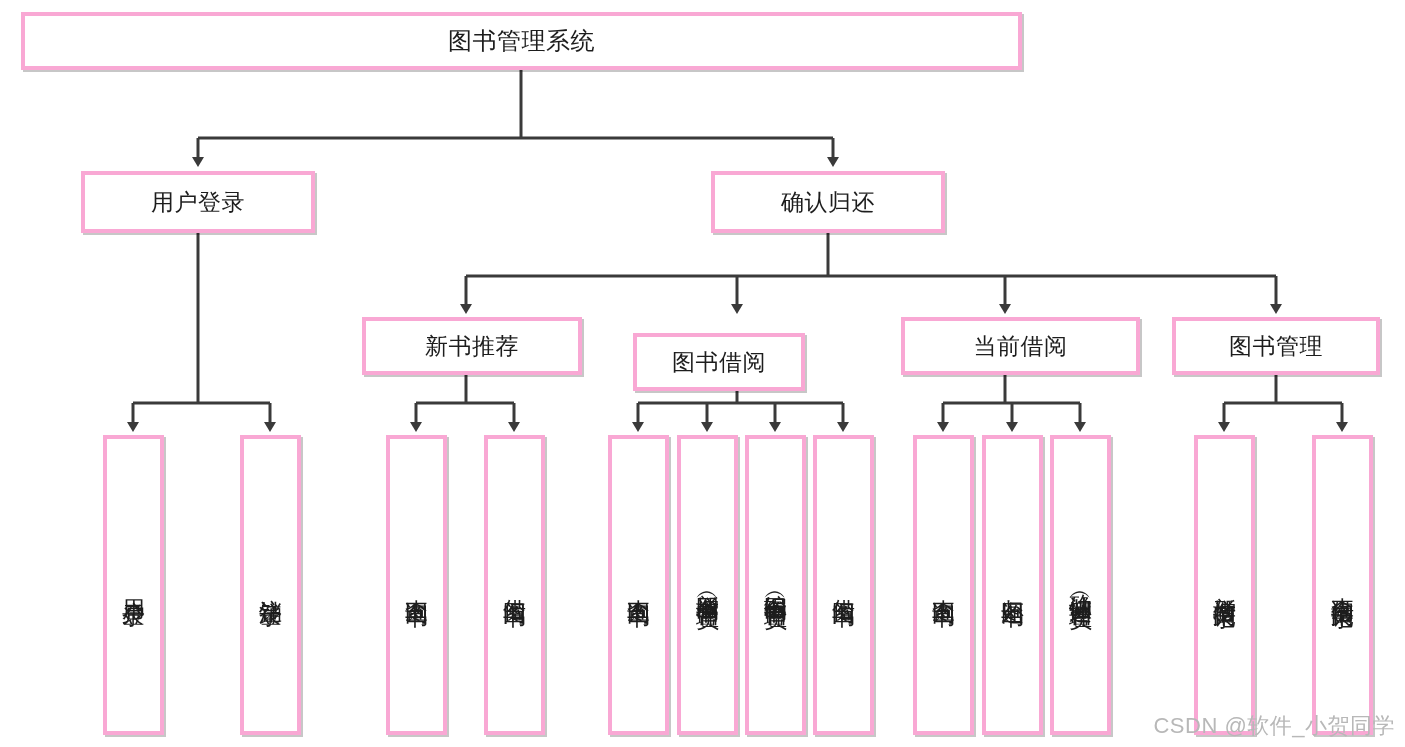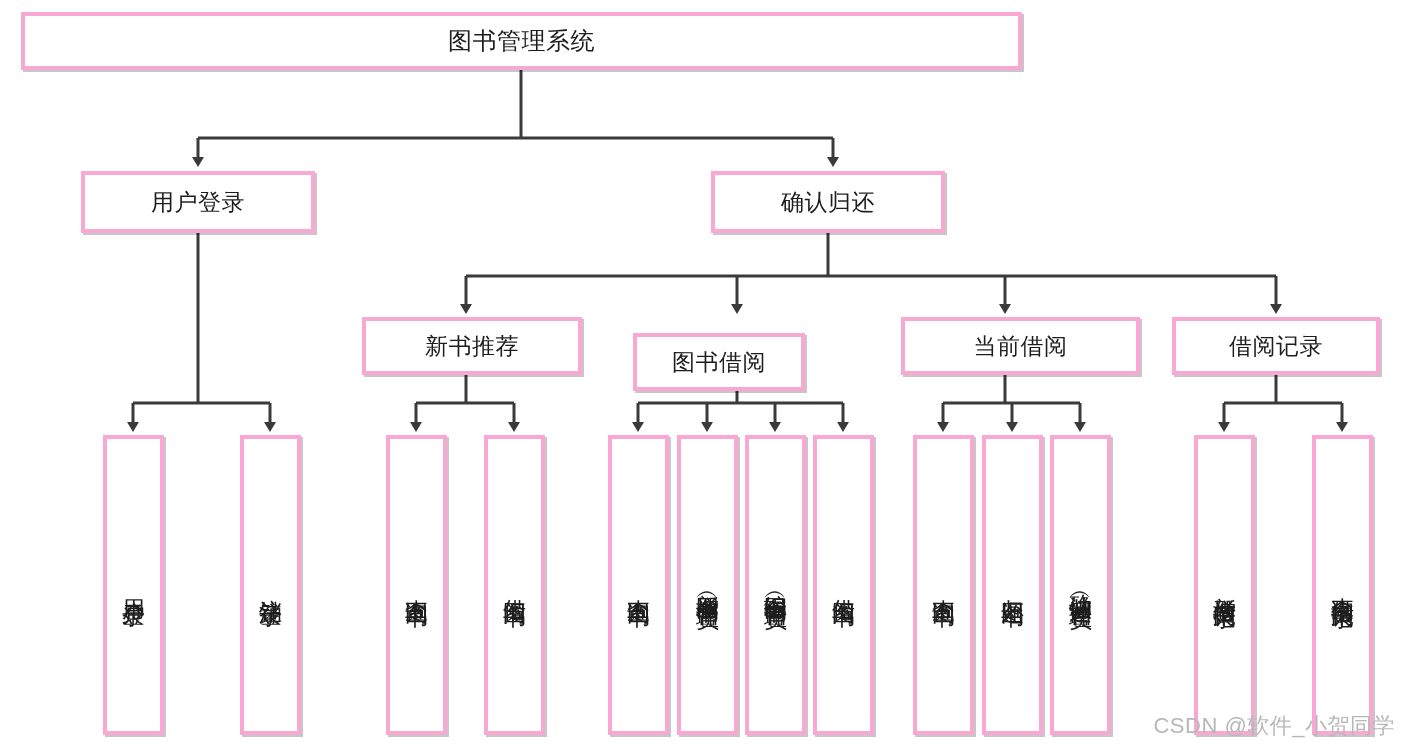--- a/index.html
+++ b/index.html
@@ -155,21 +155,21 @@
   <div class="node horiz" style="left:362px; top:317px; width:220px; height:58px;">
     <span class="node-label">新书推荐</span>
   </div>
   <div class="node horiz" style="left:633px; top:333px; width:172px; height:58px;">
     <span class="node-label">图书借阅</span>
   </div>
   <div class="node horiz" style="left:901px; top:317px; width:239px; height:58px;">
     <span class="node-label">当前借阅</span>
   </div>
   <div class="node horiz" style="left:1172px; top:317px; width:208px; height:58px;">
-    <span class="node-label">借阅记录</span>
+    <span class="node-label">图书管理</span>
   </div>
 
   <div class="node vert" style="left:103px; top:435px; width:61px; height:300px;">
     <span class="node-label">用户登录</span>
   </div>
   <div class="node vert" style="left:240px; top:435px; width:61px; height:300px;">
     <span class="node-label">注销登录</span>
   </div>
 
   <div class="node vert" style="left:386px; top:435px; width:61px; height:300px;">

